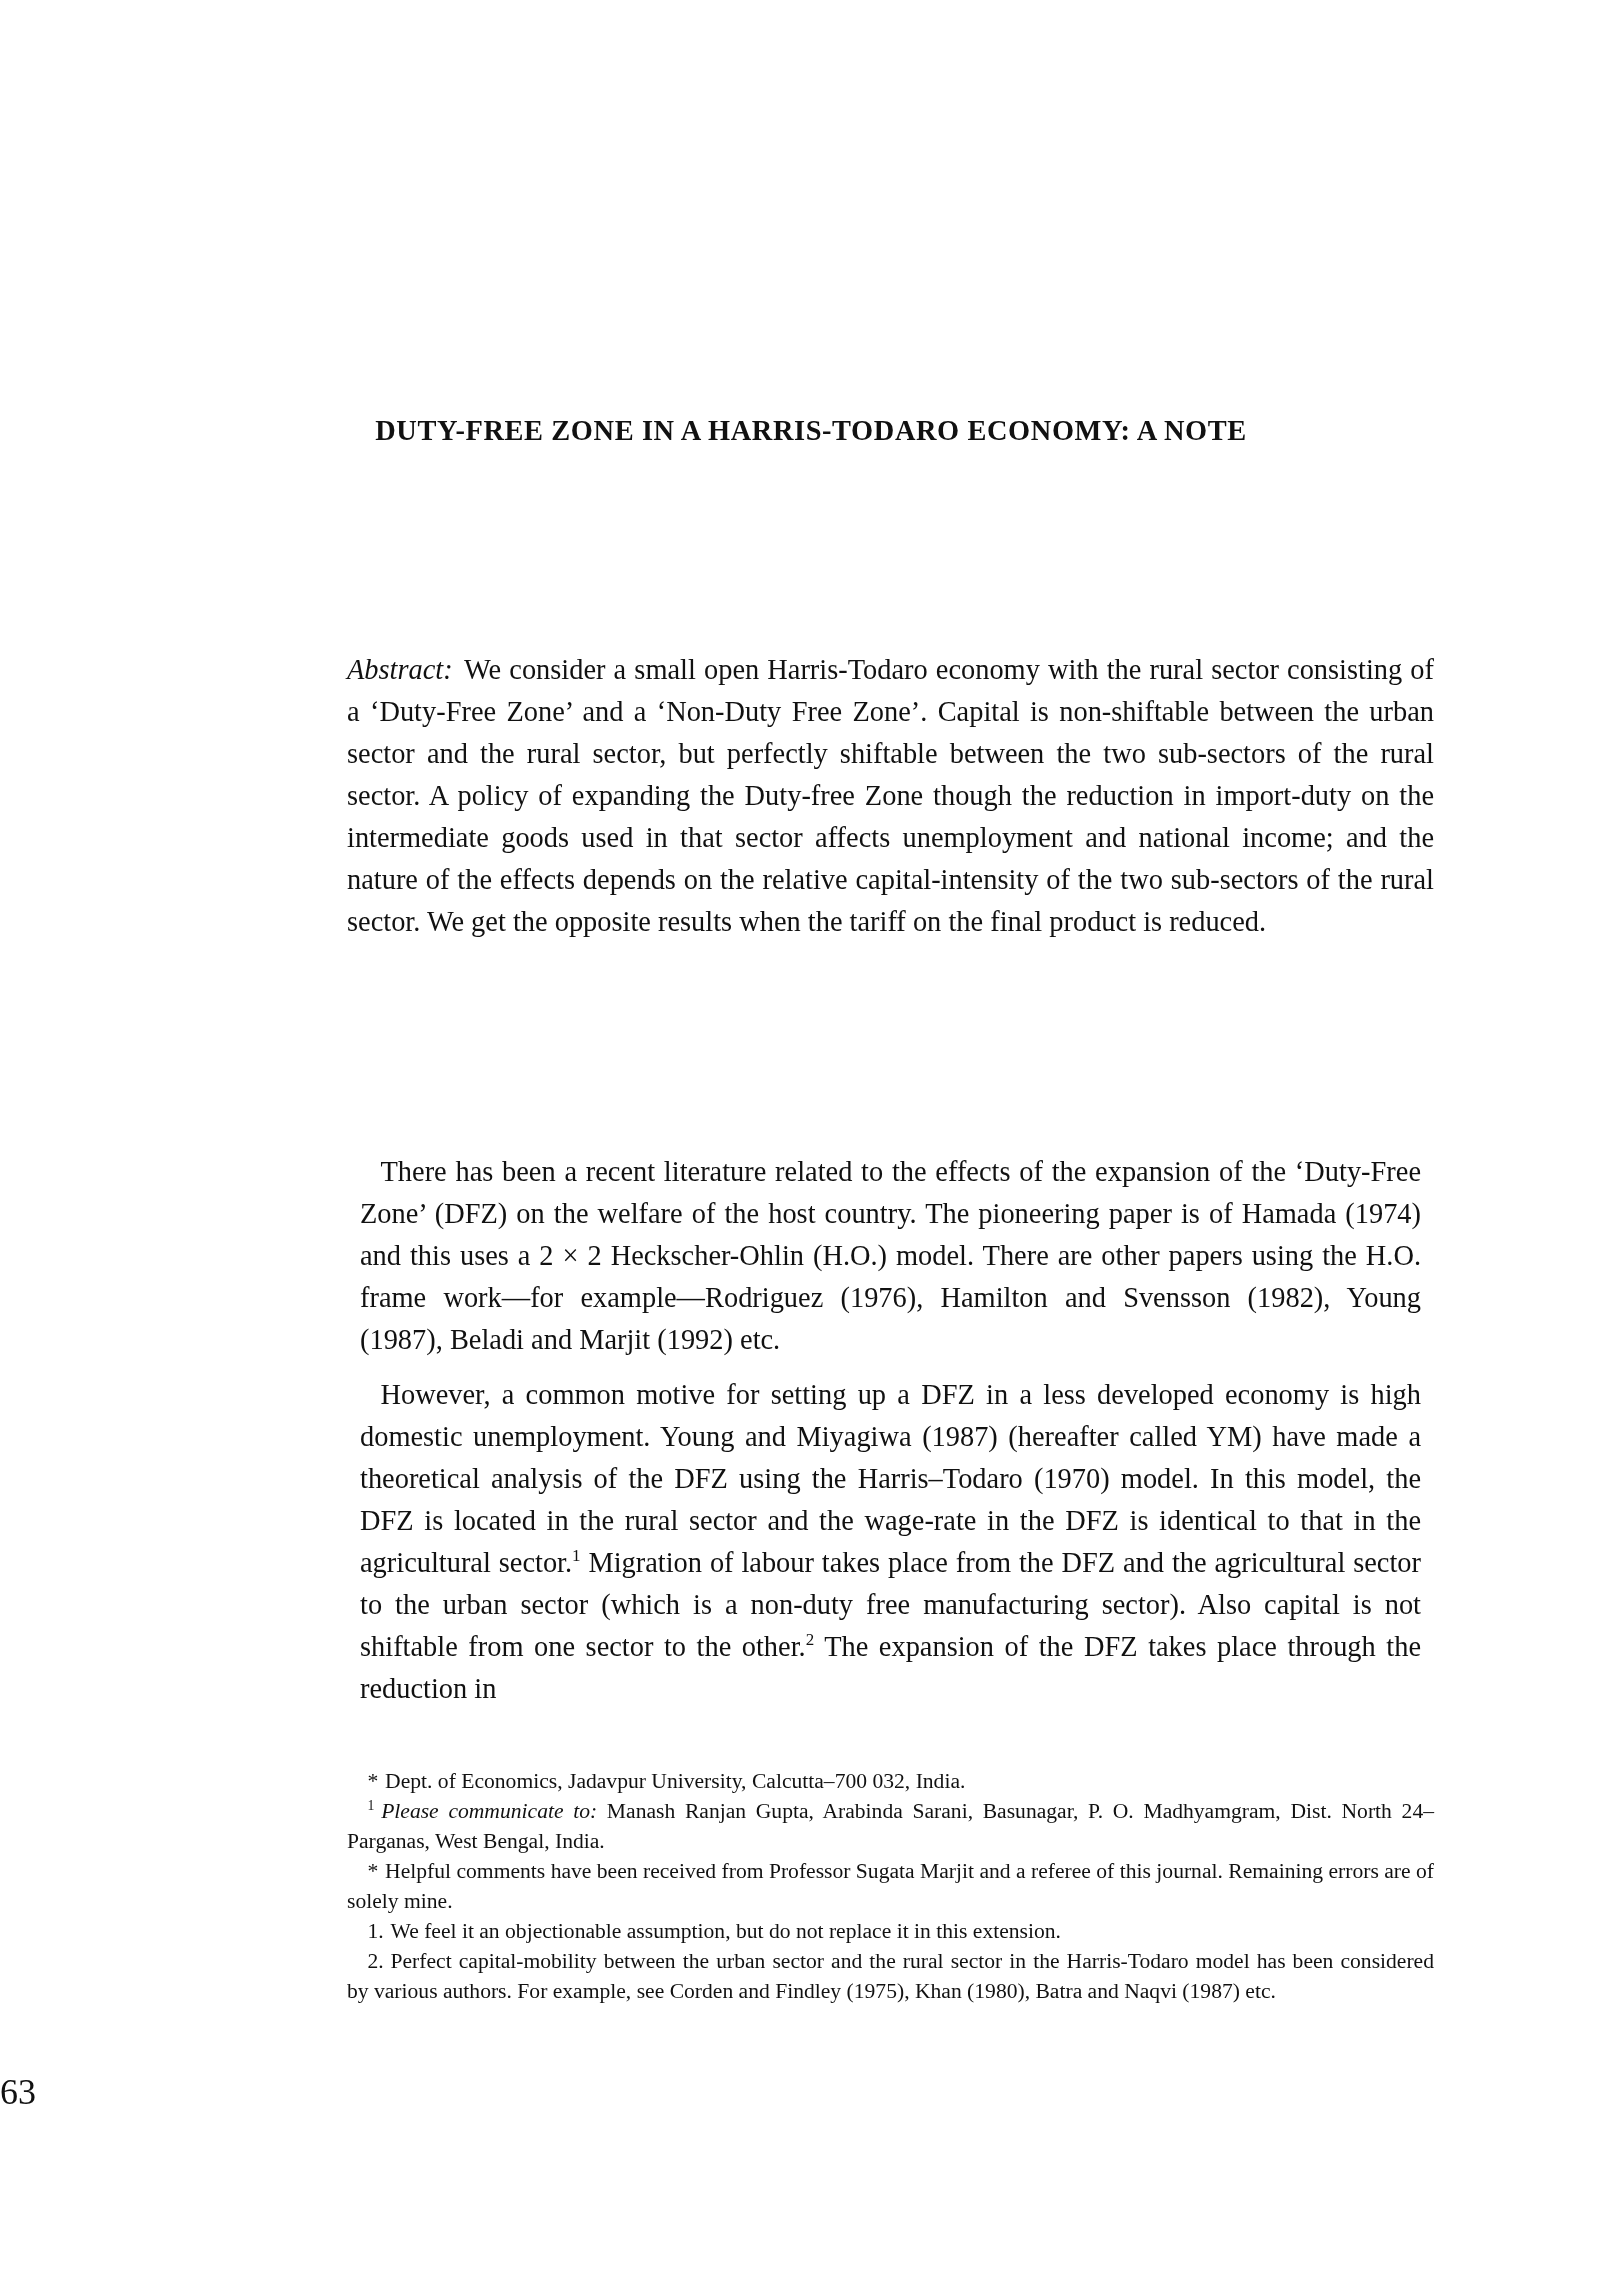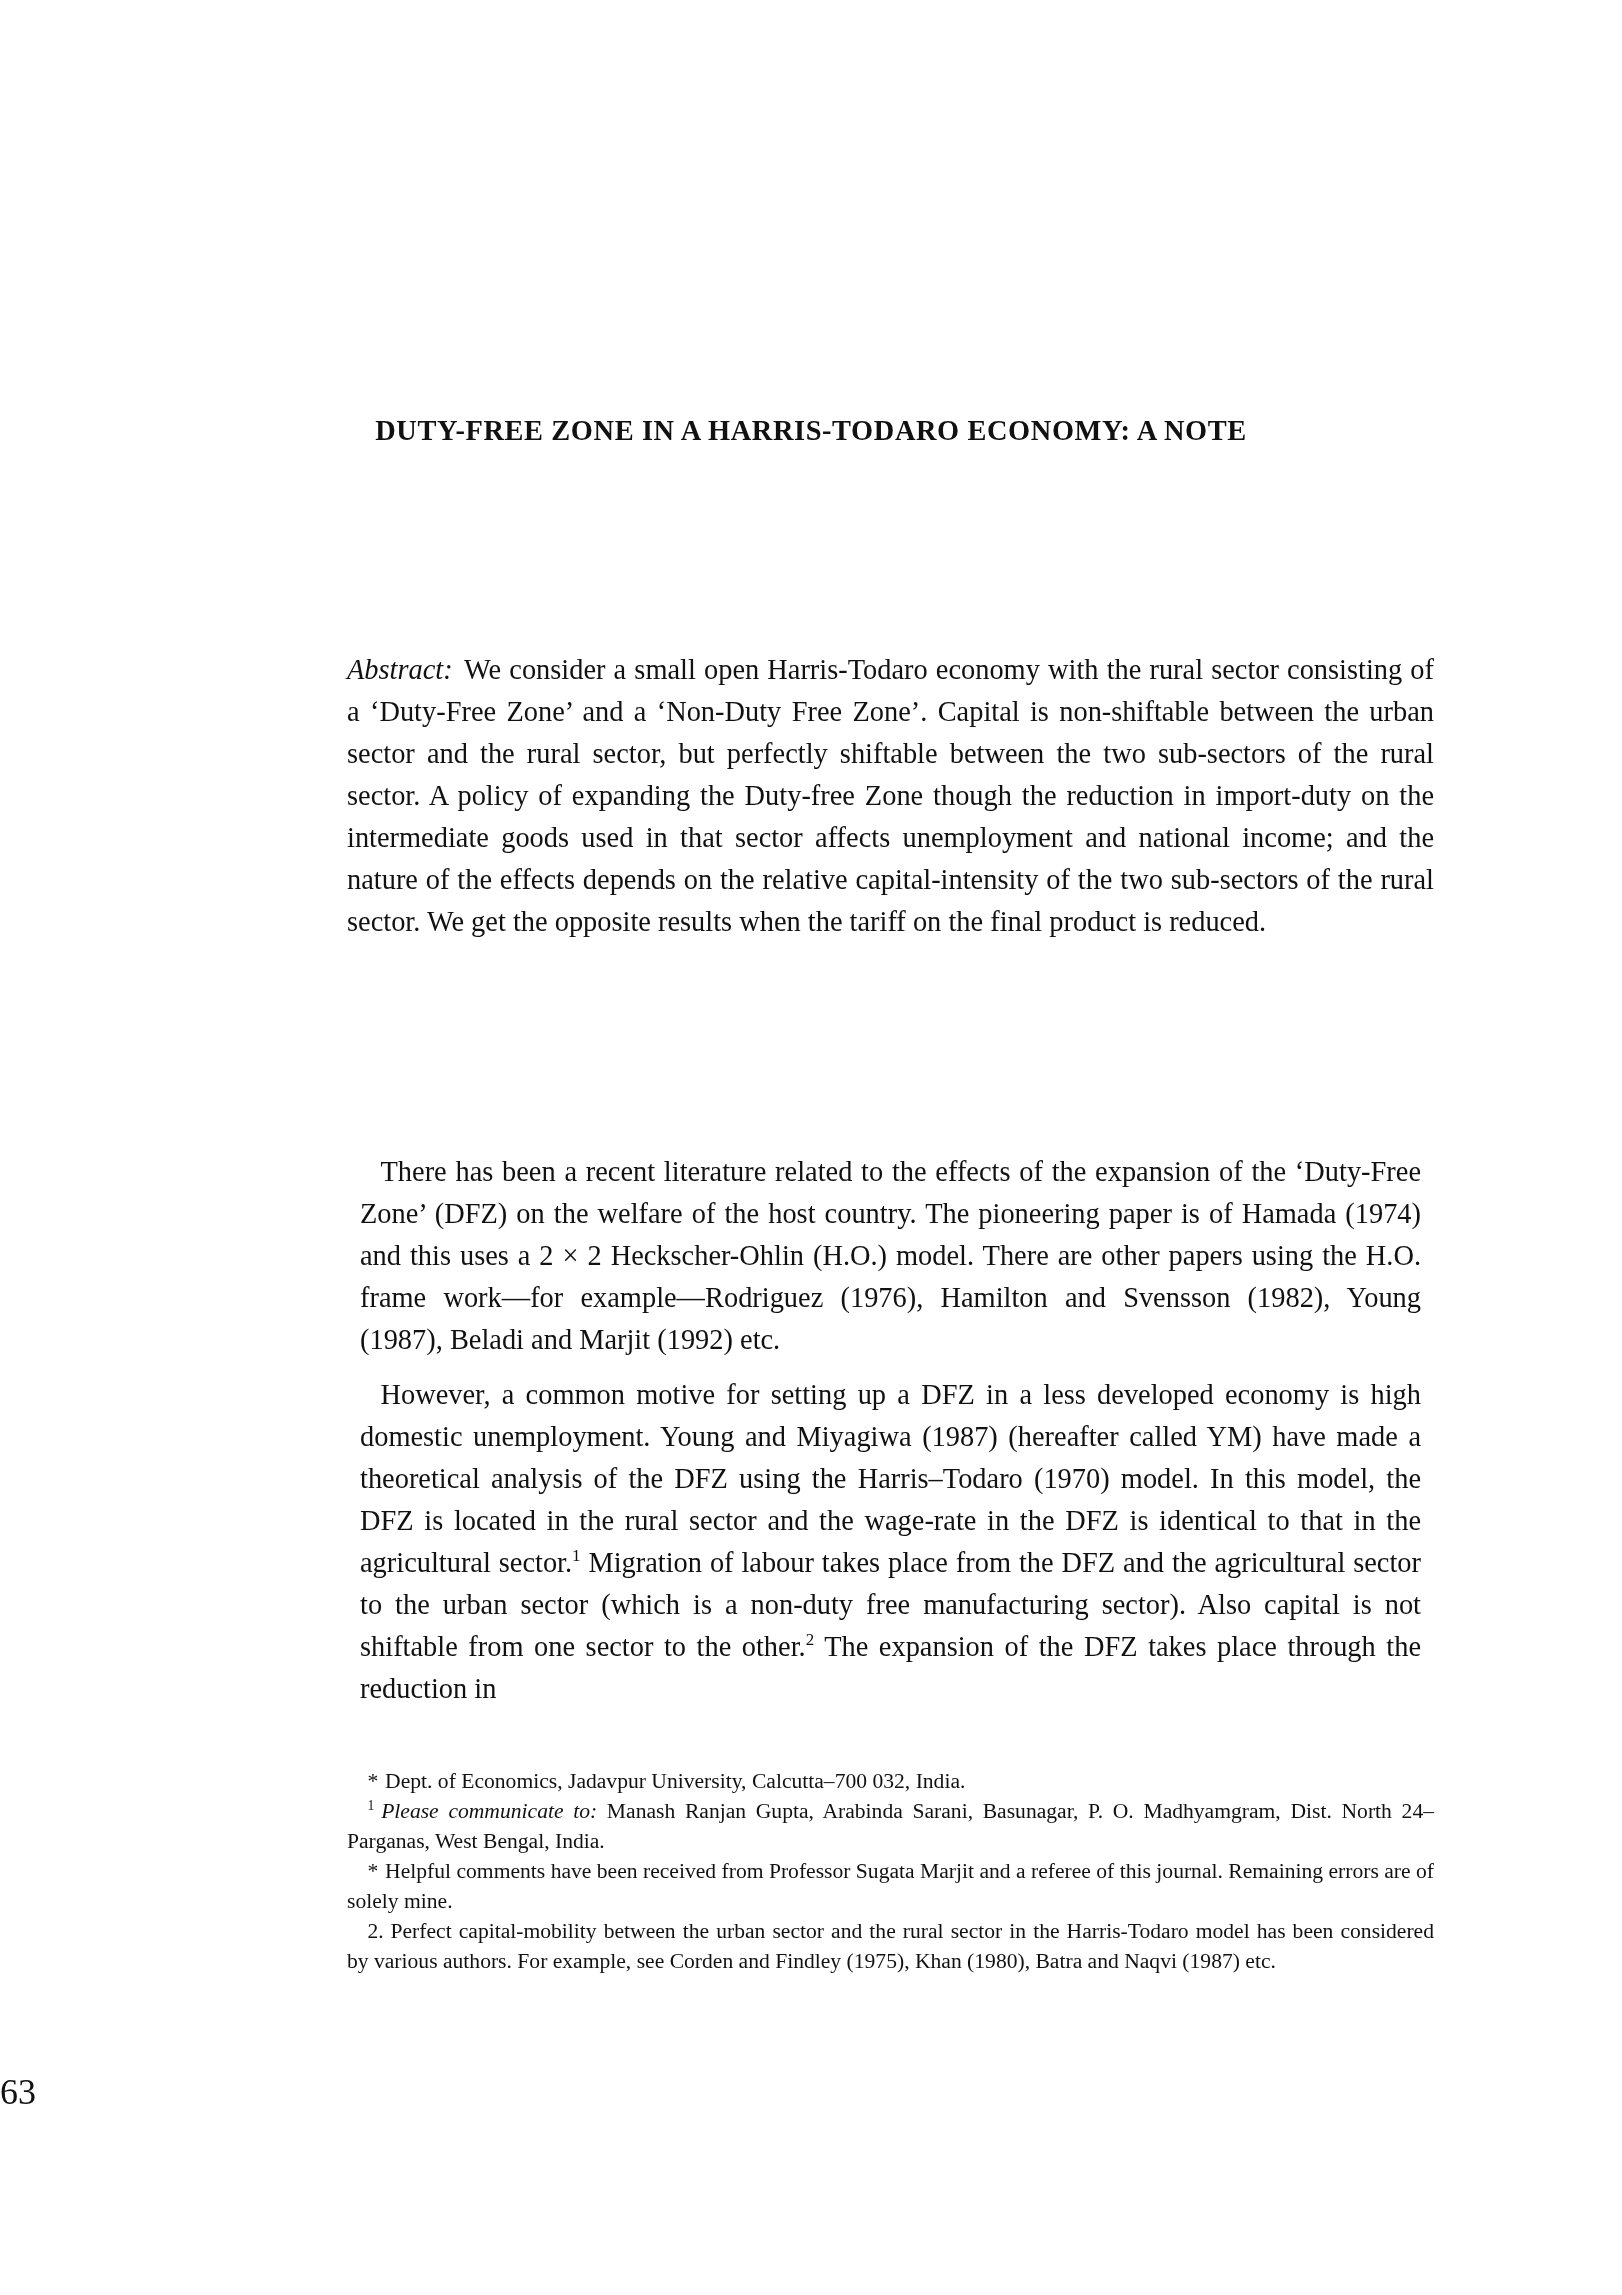--- a/index.html
+++ b/index.html
@@ -49,20 +49,23 @@
     <div class="fn">
       <span class="mark">*</span><span>Dept. of Economics, Jadavpur University, Calcutta–700 032, India.</span>
     </div>
     <div class="fn">
       <sup class="mark">1</sup><span class="it">Please communicate to:</span><span> Manash Ranjan Gupta, Arabinda Sarani, Basunagar, P. O. Madhyamgram, Dist. North 24–Parganas, West Bengal, India.</span>
     </div>
     <div class="fn">
       <span class="mark">*</span><span>Helpful comments have been received from Professor Sugata Marjit and a referee of this journal. Remaining errors are of solely mine.</span>
     </div>
     <div class="fn">
+      <span class="mark">1.</span><span>We feel it an objectionable assumption, but do not replace it in this extension.</span>
+    </div>
+    <div class="fn">
       <span class="mark">2.</span><span>Perfect capital-mobility between the urban sector and the rural sector in the Harris-Todaro model has been considered by various authors. For example, see Corden and Findley (1975), Khan (1980), Batra and Naqvi (1987) etc.</span>
     </div>
   </div>
 
   <div class="page-number">63</div>
 
 </div>
 
 
 </body></html>

